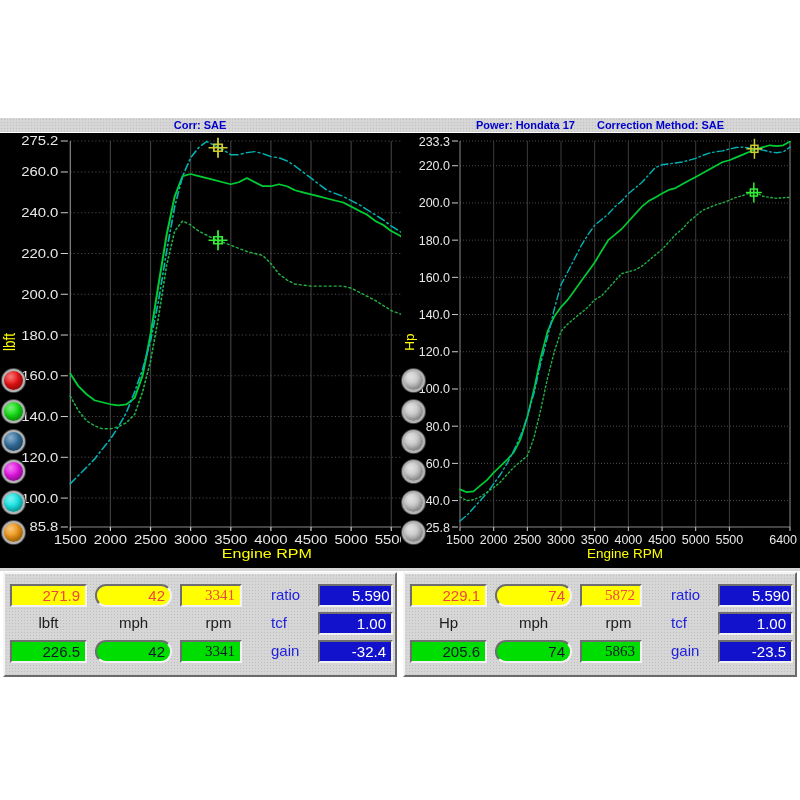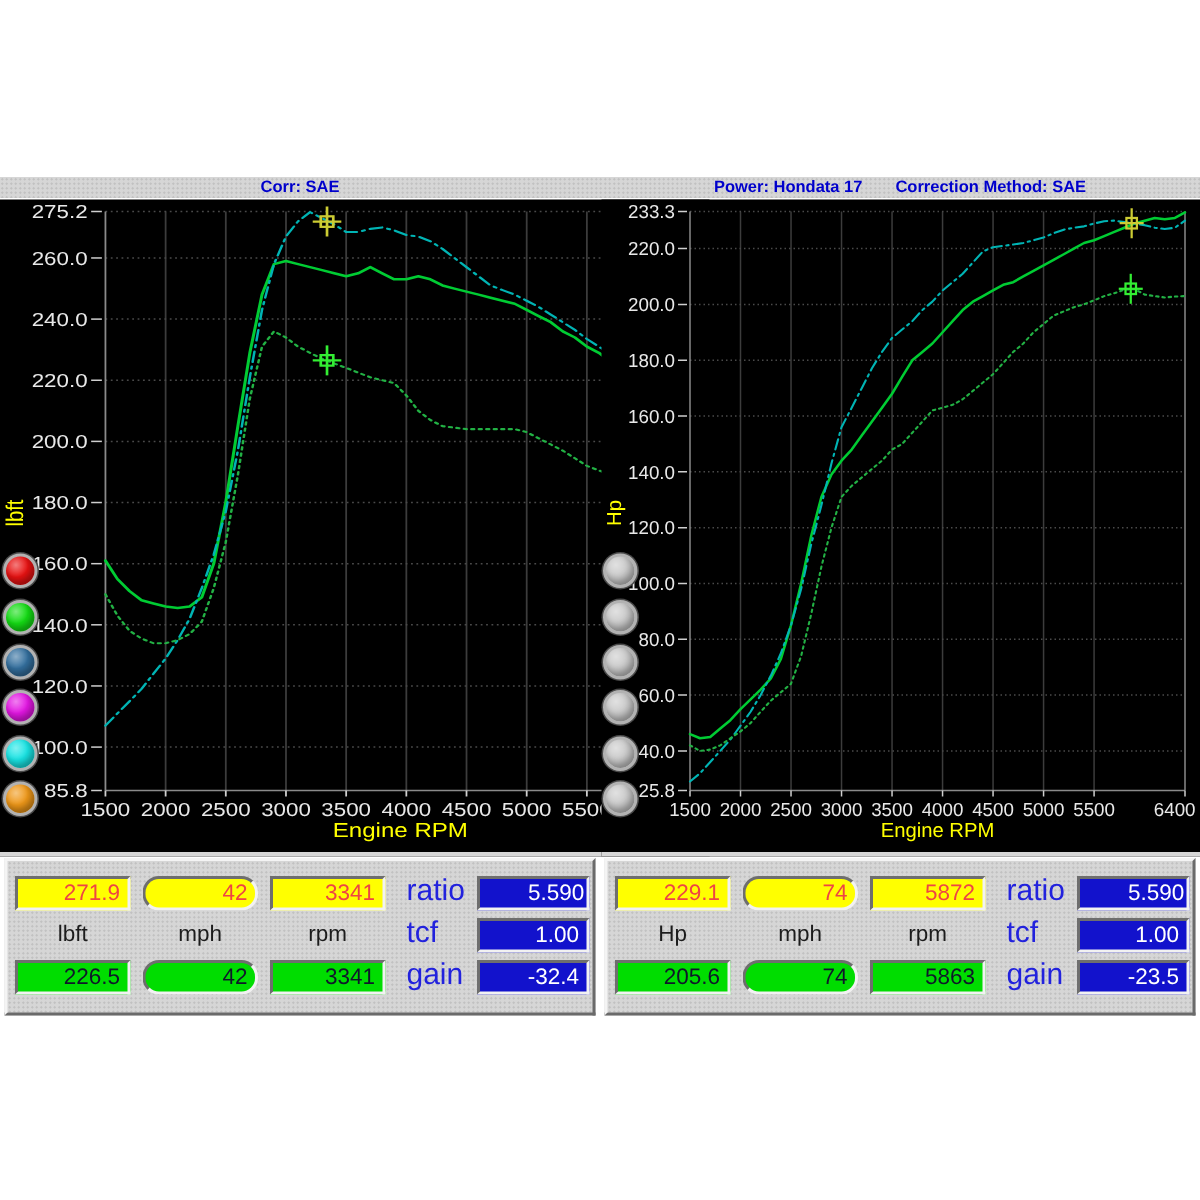--- a/index.html
+++ b/index.html
@@ -21,30 +21,30 @@
   svg text{font-family:"Liberation Sans",sans-serif;}
   
   .runbtn{position:absolute;width:23px;height:23px;border-radius:50%;box-sizing:border-box;
           border:2px solid #b2b2b2;box-shadow:0 0 0 1px #4a4a4a, inset -2px -3px 4px rgba(0,0,0,0.35);}
   
   .readout{position:absolute;top:572px;width:394px;height:105px;box-sizing:border-box;
            border:2px solid;border-color:#f4f4f4 #6a6a6a #6a6a6a #f4f4f4;}
   #readout-left{left:3px;} #readout-right{left:403px;}
   .vbox{position:absolute;height:23px;line-height:19px;text-align:right;padding-right:5px;
         font-size:15px;box-sizing:border-box;border:2px solid;border-color:#6e6e6e #f2f2f2 #f2f2f2 #6e6e6e;}
-  .c1{left:5px;width:77px;} .c2{left:90px;width:77px;border-radius:11px;} .c3{left:175px;width:77px;}
+  .c1{left:5px;width:77px;} .c2{left:90px;width:77px;border-radius:11px;} .c3{left:175px;width:62px;font-family:Liberation Serif, serif;}
   .r1{top:10px;} .r3{top:66px;}
   .ybox{background:#ffff00;color:#ef4444;}
   .gbox{background:#00dd00;color:#0f172a;}
   .bbox{background:#1212cc;color:#fff;left:313px;width:75px;}
   .b1{top:10px;padding-left:32px;} .b2{top:38px;} .b3{top:66px;}
   .unit{position:absolute;top:39px;height:20px;line-height:20px;text-align:center;
         font-size:15px;color:#1c1c1c;width:77px;}
   .u1{left:5px;} .u2{left:90px;} .u3{left:175px;}
-  .slabel{position:absolute;left:266px;width:44px;font-size:20px;color:#2222dd;
+  .slabel{position:absolute;left:266px;width:44px;font-size:15px;color:#2222dd;
           height:23px;line-height:21px;}
   .s1{top:10px;} .s2{top:38px;} .s3{top:66px;}
 </style>
 </head>
 <body>
 
 <div class="page">
 
   <div class="titlebar dither">
     <div class="tb-half" style="left:0;">

